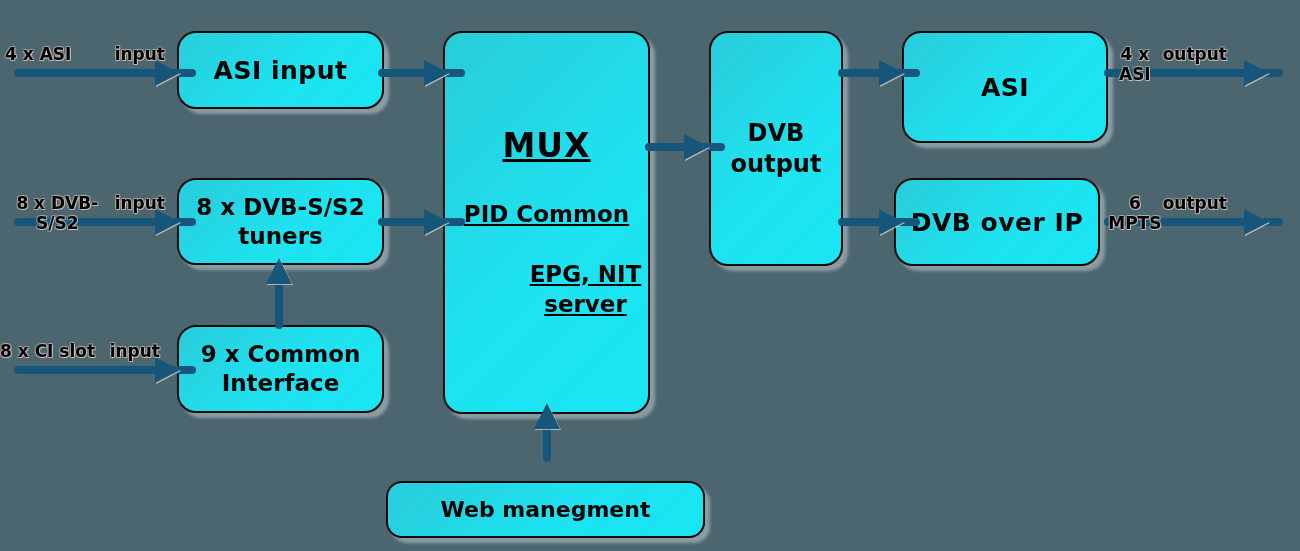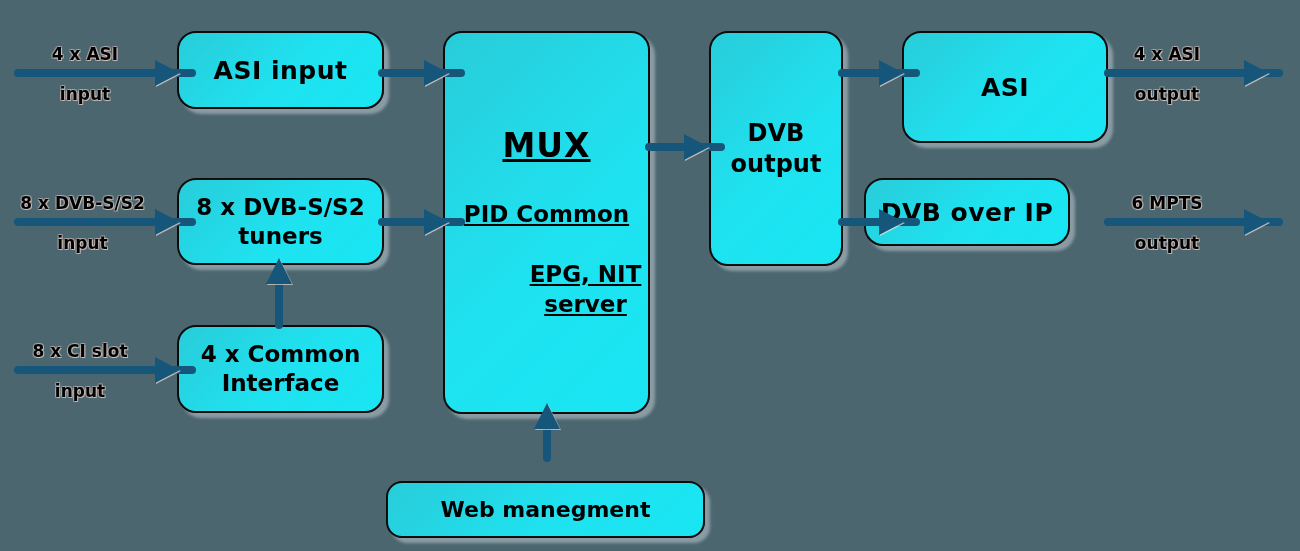--- a/index.html
+++ b/index.html
@@ -63,21 +63,21 @@
   .varrow .head{
     position:absolute;top:0;left:1px;width:0;height:0;
     border-left:13px solid transparent;
     border-right:13px solid transparent;
     border-bottom:26px solid var(--arrow);
     filter:drop-shadow(1px 1px 0 rgba(255,230,220,.6));
   }
   
   .iolabel{
     position:absolute;height:60px;
-    display:flex;flex-direction:column;justify-content:space-between;
+    display:flex;justify-content:space-between;
     text-align:center;
     font-size:17px;font-weight:bold;color:var(--txt);
     text-shadow:
       1px 1px 0 rgba(255,226,214,.6),
      -1px 1px 0 rgba(255,226,214,.4),
       1px -1px 0 rgba(255,226,214,.4),
      -1px -1px 0 rgba(255,226,214,.3);
   }
 </style>
 </head>
@@ -88,21 +88,21 @@
   <div class="node" style="left:177px;top:31px;width:207px;height:78px">
     <div class="lbl-lg">ASI input</div>
   </div>
 
   <div class="node" style="left:177px;top:178px;width:207px;height:87px">
     <div class="lbl-2line">8 x DVB-S/S2</div>
     <div class="lbl-2line">tuners</div>
   </div>
 
   <div class="node" style="left:177px;top:325px;width:207px;height:88px">
-    <div class="lbl-2line">4 x Common</div>
+    <div class="lbl-2line">9 x Common</div>
     <div class="lbl-2line">Interface</div>
   </div>
 
   <div class="node" style="left:443px;top:31px;width:207px;height:383px">
     <div class="mux-inner mux-title">MUX</div>
     <div class="mux-inner mux-f1">PID Common</div>
     <div class="mux-inner mux-f2">
       <div>EPG, NIT</div>
       <div>server</div>
     </div>
@@ -110,21 +110,21 @@
 
   <div class="node" style="left:709px;top:31px;width:134px;height:235px">
     <div class="dvbout-line">DVB</div>
     <div class="dvbout-line">output</div>
   </div>
 
   <div class="node" style="left:902px;top:31px;width:206px;height:112px">
     <div class="lbl-lg">ASI</div>
   </div>
 
-  <div class="node" style="left:864px;top:178px;width:206px;height:68px">
+  <div class="node" style="left:894px;top:178px;width:206px;height:88px">
     <div class="lbl-lg">DVB over IP</div>
   </div>
 
   <div class="node" style="left:386px;top:481px;width:319px;height:57px;border-radius:16px">
     <div class="web-lbl">Web manegment</div>
   </div>
 
   <div class="harrow" style="left:14px;top:59px;width:182px">
     <div class="shaft"></div>
     <div class="head" style="right:16px"></div>

